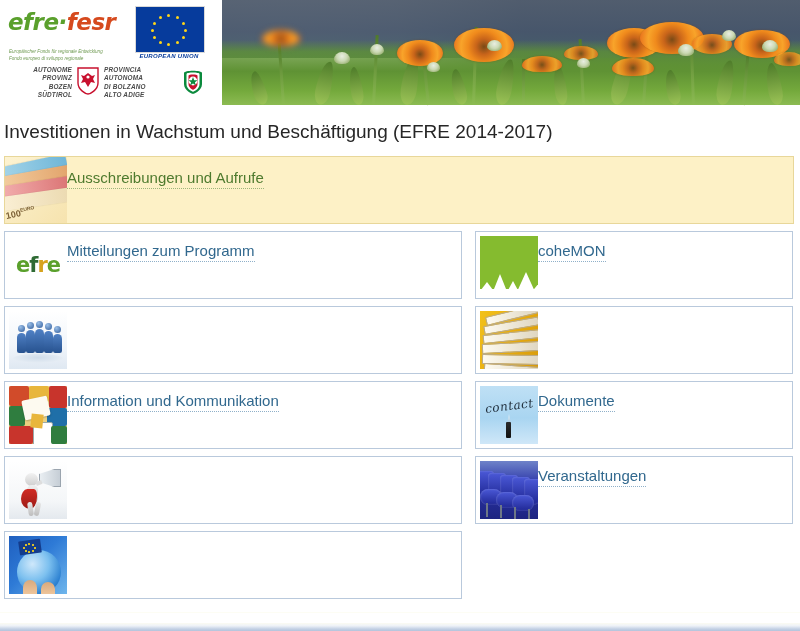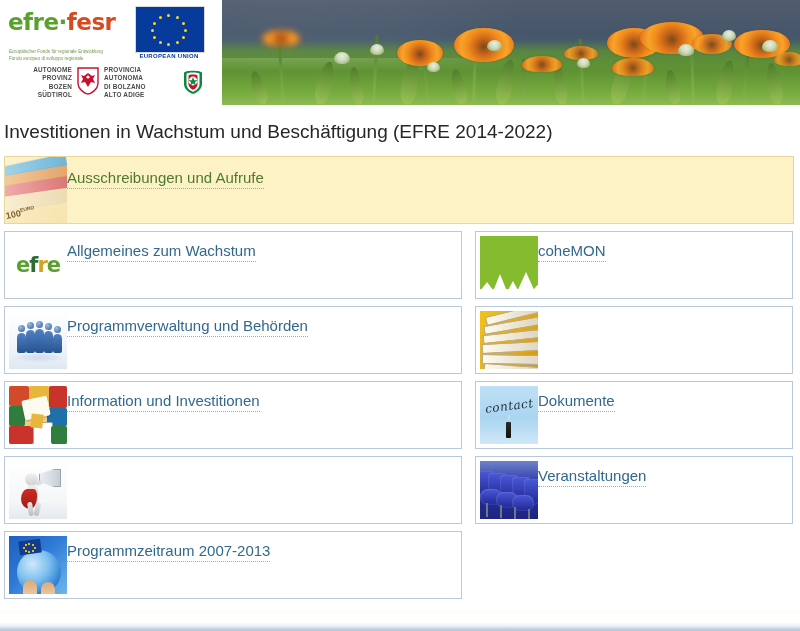--- a/index.html
+++ b/index.html
@@ -34,21 +34,21 @@
   .stem{position:absolute;bottom:0;width:3px;background:linear-gradient(to top,#8cbb52,#4f7a2b);transform-origin:bottom center;}
   .leaf{position:absolute;bottom:0;background:linear-gradient(to top,#9dc457,#4d7a29);border-radius:60% 40% 50% 50%/70% 70% 30% 30%;opacity:.9;}
   .flower{position:absolute;border-radius:50%;
     background:radial-gradient(circle at 50% 55%, #7a4a16 0%, #c8641a 22%, #f08a1c 45%, #f8a42a 65%, #e9741d 88%, #d2611a 100%);
     box-shadow:0 0 2px rgba(120,60,10,.5);}
   .flower.side{border-radius:50% 50% 45% 45%/60% 60% 40% 40%;}
   .bud{position:absolute;border-radius:50% 50% 45% 45%/62% 62% 38% 38%;
     background:radial-gradient(circle at 50% 35%,#e9eee2 0%,#cbd9b4 45%,#7d9a4e 100%);}
   .blurpatch{position:absolute;border-radius:50%;filter:blur(3px);}
 
-  .logo-area{position:absolute;left:0;top:0;width:188px;height:110px;background:#fff;z-index:5;}
+  .logo-area{position:absolute;left:0;top:0;width:188px;height:110px;background:#fff;z-index:5;font-style:italic;}
   .efre-wordmark{position:absolute;left:8px;top:10px;width:120px;height:24px;
     font-family:"DejaVu Sans",sans-serif;font-weight:bold;font-size:23px;letter-spacing:-.5px;line-height:24px;}
   .efre-wordmark .g1{color:#5aa02c;}
   .efre-wordmark .dot{color:#5aa02c;}
   .efre-wordmark .g2{color:#d64a1e;}
   .efre-sub{position:absolute;left:9px;top:35px;width:125px;font-family:"DejaVu Sans",sans-serif;
     font-weight:bold;font-size:11px;color:#2f6b34;letter-spacing:.2px;}
   .efre-tiny{position:absolute;left:9px;top:49px;width:128px;font-size:4.6px;line-height:6px;color:#6f9a52;}
   .eu-flag{position:absolute;left:135px;top:6px;width:68px;height:45px;background:#063b9c;border:1px solid #d9d9d9;}
   .eu-star{position:absolute;width:3px;height:3px;background:#ffd617;border-radius:50%;}
@@ -246,21 +246,21 @@
         <path d="M5 8 C5 4 25 4 25 8 L25 20 C25 28 15 31 15 31 C15 31 5 28 5 20 Z" fill="#ffffff"></path>
         <path d="M6 9 C6 6 24 6 24 9 L24 20 C24 27 15 30 15 30 C15 30 6 27 6 20 Z" fill="#0b8a3d"></path>
         <path d="M8.5 10 C8.5 8 21.5 8 21.5 10 L21.5 20 C21.5 25.5 15 27.8 15 27.8 C15 27.8 8.5 25.5 8.5 20 Z" fill="#ffffff"></path>
         <path d="M10.5 11.5 C10.5 10 19.5 10 19.5 11.5 L19.5 20 C19.5 24 15 25.8 15 25.8 C15 25.8 10.5 24 10.5 20 Z" fill="#c8102e"></path>
         <circle cx="15" cy="17" r="4.4" fill="#ffffff"></circle>
         <path d="M15 13 L16.2 16.2 L19.6 16.2 L16.9 18.2 L17.9 21.4 L15 19.5 L12.1 21.4 L13.1 18.2 L10.4 16.2 L13.8 16.2 Z" fill="#0b8a3d"></path>
       </svg>
     </div>
   </div>
 
-  <div class="page-title">Investitionen in Wachstum und Beschäftigung (EFRE 2014-2022)</div>
+  <div class="page-title">Investitionen in Wachstum und Beschäftigung (EFRE 2014-2017)</div>
 
   <div class="grid">
 
     <div class="row">
       <div class="tile full highlight">
         <div class="tile-icon">
           <div class="ic money">
             <div class="note" style="left:-10px;top:4px;width:72px;height:13px;background:linear-gradient(90deg,#a9d7ea,#6fb6d8);transform:rotate(-12deg);"></div>
             <div class="note" style="left:-8px;top:14px;width:74px;height:13px;background:linear-gradient(90deg,#f4cfa2,#e2a36a);transform:rotate(-10deg);"></div>
             <div class="note" style="left:-6px;top:24px;width:76px;height:14px;background:linear-gradient(90deg,#f3b0b0,#d97070);transform:rotate(-9deg);"></div>
@@ -272,21 +272,21 @@
       </div>
     </div>
 
     <div class="row">
       <div class="tile left">
         <div class="tile-icon">
           <div class="ic efrebox">
             <span><span class="a">e</span><span class="b">f</span><span class="c">r</span><span class="d">e</span></span>
           </div>
         </div>
-        <div class="tile-label">Allgemeines zum Wachstum</div>
+        <div class="tile-label">Mitteilungen zum Programm</div>
       </div>
       <div class="tile right">
         <div class="tile-icon">
           <div class="ic cohemon">
             <div class="peak" style="left:-2px;border-left-width:9px;border-right-width:9px;border-bottom-width:12px;"></div>
             <div class="peak" style="left:12px;border-left-width:8px;border-right-width:8px;border-bottom-width:20px;"></div>
             <div class="peak" style="left:26px;border-left-width:7px;border-right-width:7px;border-bottom-width:13px;"></div>
             <div class="peak" style="left:36px;border-left-width:10px;border-right-width:10px;border-bottom-width:22px;"></div>
             <div class="peak" style="left:50px;border-left-width:9px;border-right-width:9px;border-bottom-width:11px;"></div>
             <div style="position:absolute;left:0;bottom:0;width:100%;height:5px;background:#fff;"></div>
@@ -306,21 +306,20 @@
             <div class="phead" style="left:36px;top:12px;width:7px;height:7px;"></div>
             <div class="phead" style="left:45px;top:15px;width:7px;height:7px;"></div>
             <div class="pbody" style="left:8px;top:22px;width:9px;height:20px;"></div>
             <div class="pbody" style="left:17px;top:19px;width:9px;height:23px;"></div>
             <div class="pbody" style="left:26px;top:18px;width:9px;height:24px;"></div>
             <div class="pbody" style="left:35px;top:20px;width:9px;height:22px;"></div>
             <div class="pbody" style="left:44px;top:23px;width:9px;height:19px;"></div>
             <div style="position:absolute;left:4px;bottom:6px;width:50px;height:9px;background:radial-gradient(ellipse at 50% 40%,#cfdcea,#eef3f8);border-radius:50%;"></div>
           </div>
         </div>
-        <div class="tile-label">Programmverwaltung und Behörden</div>
       </div>
       <div class="tile right">
         <div class="tile-icon">
           <div class="ic books">
             <div class="bk" style="left:6px;top:6px;width:52px;height:7px;transform:rotate(-14deg);"></div>
             <div class="bk" style="left:4px;top:15px;width:54px;height:7px;transform:rotate(-10deg);"></div>
             <div class="bk" style="left:3px;top:24px;width:56px;height:7px;transform:rotate(-6deg);"></div>
             <div class="bk" style="left:2px;top:33px;width:58px;height:8px;transform:rotate(-3deg);"></div>
             <div class="bk" style="left:2px;top:43px;width:58px;height:8px;transform:rotate(1deg);"></div>
             <div class="bk" style="left:4px;top:52px;width:56px;height:7px;transform:rotate(4deg);"></div>
@@ -338,21 +337,21 @@
             <div class="sq" style="left:40px;top:0;width:18px;height:22px;background:#c8342c;"></div>
             <div class="sq" style="left:0;top:20px;width:16px;height:20px;background:#2f7d3f;"></div>
             <div class="sq" style="left:38px;top:22px;width:20px;height:18px;background:#1f6fa8;"></div>
             <div class="sq" style="left:0;top:40px;width:24px;height:18px;background:#c8342c;"></div>
             <div class="sq" style="left:24px;top:36px;width:18px;height:22px;background:#ffffff;border:1px solid #9aa;"></div>
             <div class="sq" style="left:42px;top:40px;width:16px;height:18px;background:#2f7d3f;"></div>
             <div class="sq" style="left:14px;top:12px;width:26px;height:20px;background:#fdfaf0;transform:rotate(-12deg);box-shadow:0 1px 2px rgba(0,0,0,.25);"></div>
             <div style="position:absolute;left:22px;top:28px;width:12px;height:14px;background:#e8b63c;transform:rotate(6deg);"></div>
           </div>
         </div>
-        <div class="tile-label">Information und Investitionen</div>
+        <div class="tile-label">Information und Kommunikation</div>
       </div>
       <div class="tile right">
         <div class="tile-icon">
           <div class="ic contactart">
             <div class="contact-word">contact</div>
             <div style="position:absolute;left:27px;bottom:20px;width:4px;height:10px;background:linear-gradient(to top,#9fc4dc,#e8f3fa);clip-path:polygon(0 100%,100% 100%,50% 0);"></div>
             <div class="pen"></div>
           </div>
         </div>
         <div class="tile-label">Dokumente</div>
@@ -405,21 +404,20 @@
             <div class="mini-star" style="left:25px;top:11px;"></div>
             <div class="mini-star" style="left:23px;top:14px;"></div>
             <div class="mini-star" style="left:19px;top:15px;"></div>
             <div class="mini-star" style="left:16px;top:14px;"></div>
             <div class="mini-star" style="left:14px;top:11px;"></div>
             <div class="mini-star" style="left:16px;top:8px;"></div>
             <div class="hands" style="left:14px;top:44px;width:14px;height:16px;"></div>
             <div class="hands" style="left:32px;top:46px;width:14px;height:14px;"></div>
           </div>
         </div>
-        <div class="tile-label">Programmzeitraum 2007-2013</div>
       </div>
     </div>
 
   </div>
 
   <div class="thin-rule"></div>
   <div class="bottom-band"></div>
 </div>
 
 </body></html>

